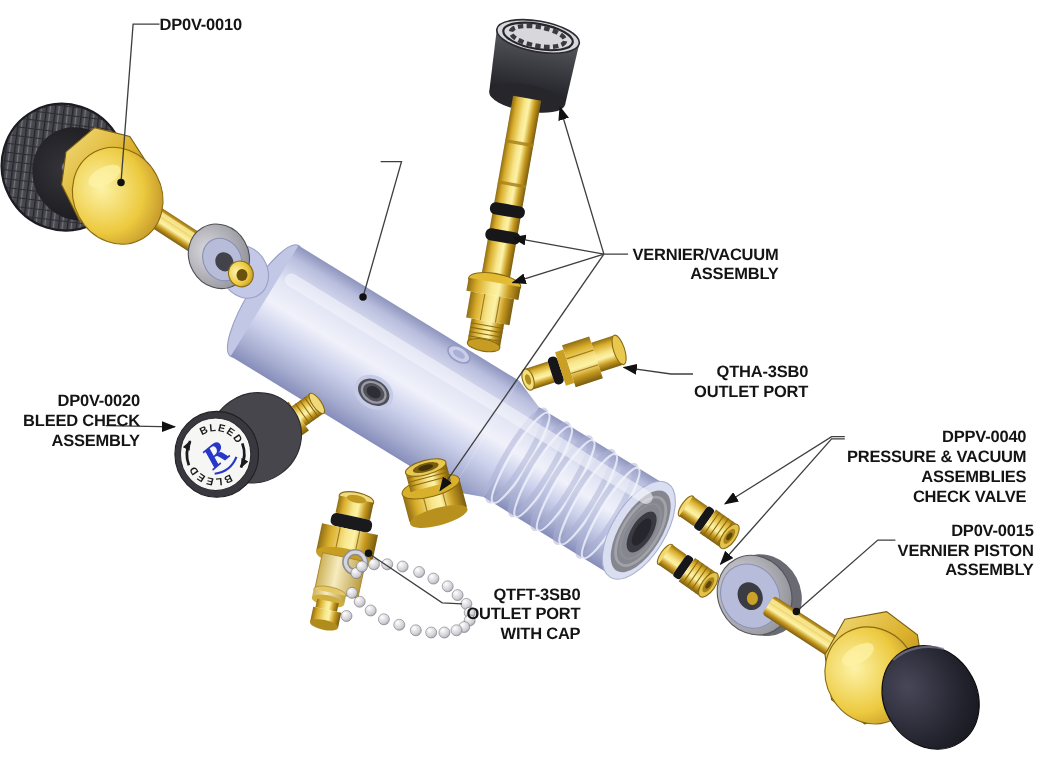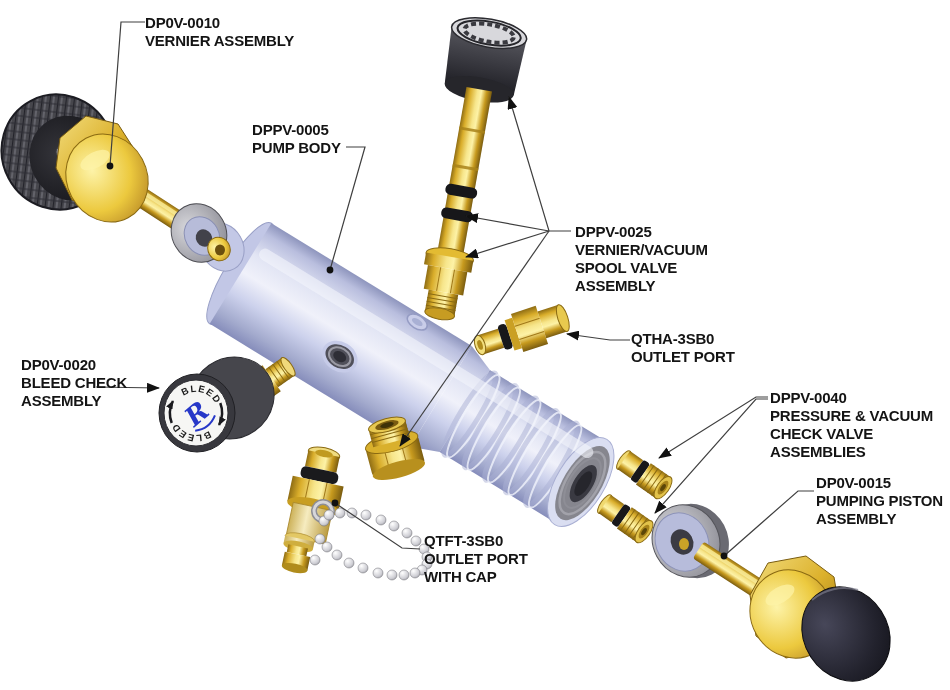--- a/index.html
+++ b/index.html
@@ -1,20 +1,20 @@
 <!DOCTYPE html>
 <html><head>
 <meta charset="utf-8">
 <style>
   html,body{margin:0;padding:0;background:#fff;}
   #stage{position:relative;width:950px;height:690px;background:#ffffff;overflow:hidden;
          font-family:"Liberation Sans", sans-serif;}
   #art{position:absolute;left:0;top:0;}
   .lbl{position:absolute;font-weight:700;font-size:15px;line-height:18px;color:#141414;
-       white-space:nowrap;letter-spacing:-0.2px;}
+       white-space:nowrap;letter-spacing:-0.2px;text-align:right;}
 </style>
 </head>
 <body>
 
 <div id="stage">
 
 <svg id="art" width="950" height="690" viewBox="0 0 950 690">
   <defs>
     <pattern id="knurl" patternUnits="userSpaceOnUse" width="8" height="8" patternTransform="rotate(35)">
       <rect width="8" height="8" fill="#46464c"></rect>
@@ -348,58 +348,51 @@
     <polyline points="768,399 756,399 655,513" marker-end="url(#mArrow)"></polyline>
     <polyline points="420,549 402,548 335,503"></polyline>
     <circle cx="335" cy="503" r="3.4" fill="#111" stroke="none"></circle>
     <polyline points="814,491 798,491 724,556"></polyline>
     <circle cx="724" cy="556" r="3.4" fill="#111" stroke="none"></circle>
   </g>
 </svg>
 
 <div class="lbl" style="left:145px;top:14px">
   <div>DP0V-0010</div>
-  <div>VERNIER ASSEMBLY</div>
-</div>
-
-<div class="lbl" style="left:252px;top:121px">
-  <div>DPPV-0005</div>
-  <div>PUMP BODY</div>
-</div>
+</div>
+
 
 <div class="lbl" style="left:575px;top:223px">
-  <div>DPPV-0025</div>
   <div>VERNIER/VACUUM</div>
-  <div>SPOOL VALVE</div>
   <div>ASSEMBLY</div>
 </div>
 
 <div class="lbl" style="left:631px;top:330px">
   <div>QTHA-3SB0</div>
   <div>OUTLET PORT</div>
 </div>
 
 <div class="lbl" style="left:21px;top:356px">
   <div>DP0V-0020</div>
   <div>BLEED CHECK</div>
   <div>ASSEMBLY</div>
 </div>
 
 <div class="lbl" style="left:770px;top:389px">
   <div>DPPV-0040</div>
   <div>PRESSURE &amp; VACUUM</div>
+  <div>ASSEMBLIES</div>
   <div>CHECK VALVE</div>
-  <div>ASSEMBLIES</div>
 </div>
 
 <div class="lbl" style="left:424px;top:532px">
   <div>QTFT-3SB0</div>
   <div>OUTLET PORT</div>
   <div>WITH CAP</div>
 </div>
 
 <div class="lbl" style="left:816px;top:474px">
   <div>DP0V-0015</div>
-  <div>PUMPING PISTON</div>
+  <div>VERNIER PISTON</div>
   <div>ASSEMBLY</div>
 </div>
 
 </div>
 
 </body></html>

